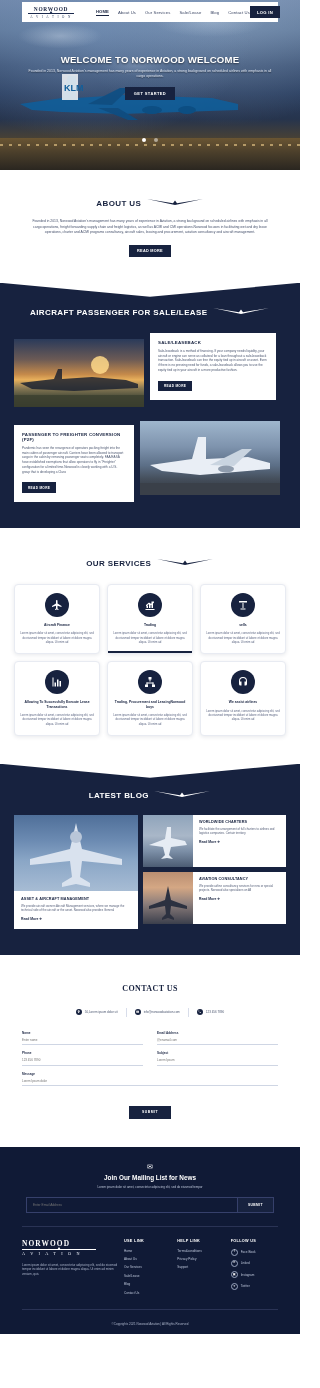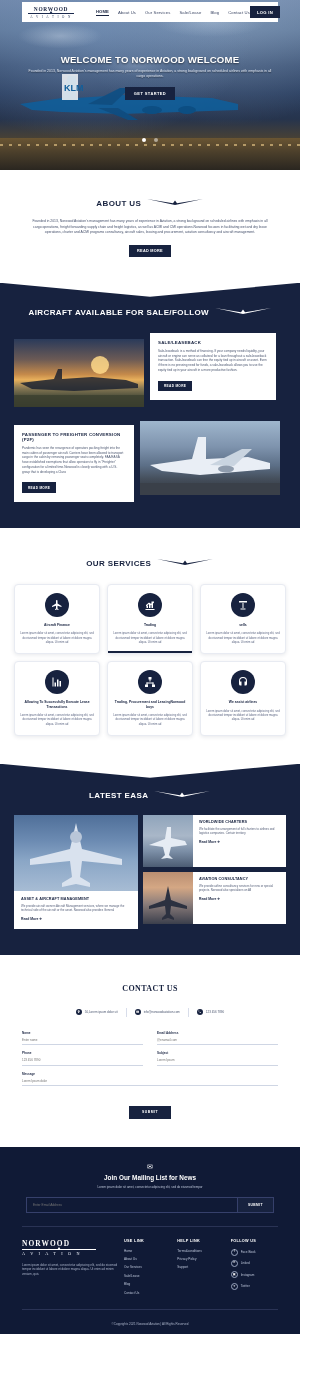--- a/index.html
+++ b/index.html
@@ -299,21 +299,21 @@
         <path d="M1 1 L27 5.2 L29 2.4 L31 5.2 L57 1 L29 7 Z" fill="#17223f"></path>
       </svg>
     </div>
     <p>Founded in 2013, Norwood Aviation's management has many years of experience in Aviation, a strong background on scheduled airlines with emphasis in all cargo operations, freight forwarding supply chain and freight logistics, as well as ACMI and CMI operations.Norwood focuses in facilitating wet and dry lease operations, charter and ACMI programs consultancy, aircraft sales, leasing and procurement, aviation consultancy and aircraft management.</p>
     <div class="btn-dark">READ MORE</div>
   </div>
 
   <div class="salelease">
     <div class="wave-top"></div>
     <div class="sec-title light">
-      <h2>AIRCRAFT AVAILABLE FOR SALE/FOLLOW</h2>
+      <h2>AIRCRAFT PASSENGER FOR SALE/LEASE</h2>
       <svg class="swoosh" viewBox="0 0 58 8">
         <path d="M1 1 L27 5.2 L29 2.4 L31 5.2 L57 1 L29 7 Z" fill="#ffffff"></path>
       </svg>
     </div>
 
     <div class="sl-block">
       <div class="sl-row row-a">
         <div class="sl-photo sunset">
           <svg viewBox="0 0 130 68" style="width:100%;height:100%">
             <ellipse cx="86" cy="26" rx="9" ry="9" fill="#ffd98a" opacity=".85"></ellipse>
@@ -416,21 +416,21 @@
         <h4>We assist airlines</h4>
         <p>Lorem ipsum dolor sit amet, consectetur adipiscing elit, sed do eiusmod tempor incididunt ut labore et dolore magna aliqua. Ut enim ad</p>
       </div>
 
     </div>
   </div>
 
   <div class="blog">
     <div class="wave-top"></div>
     <div class="sec-title light">
-      <h2>LATEST EASA</h2>
+      <h2>LATEST BLOG</h2>
       <svg class="swoosh" viewBox="0 0 58 8">
         <path d="M1 1 L27 5.2 L29 2.4 L31 5.2 L57 1 L29 7 Z" fill="#ffffff"></path>
       </svg>
     </div>
 
     <div class="blog-grid">
       <div class="blog-left">
         <div class="blog-card">
           <div class="bc-img a">
             <svg viewBox="0 0 124 76" style="width:100%;height:100%">

